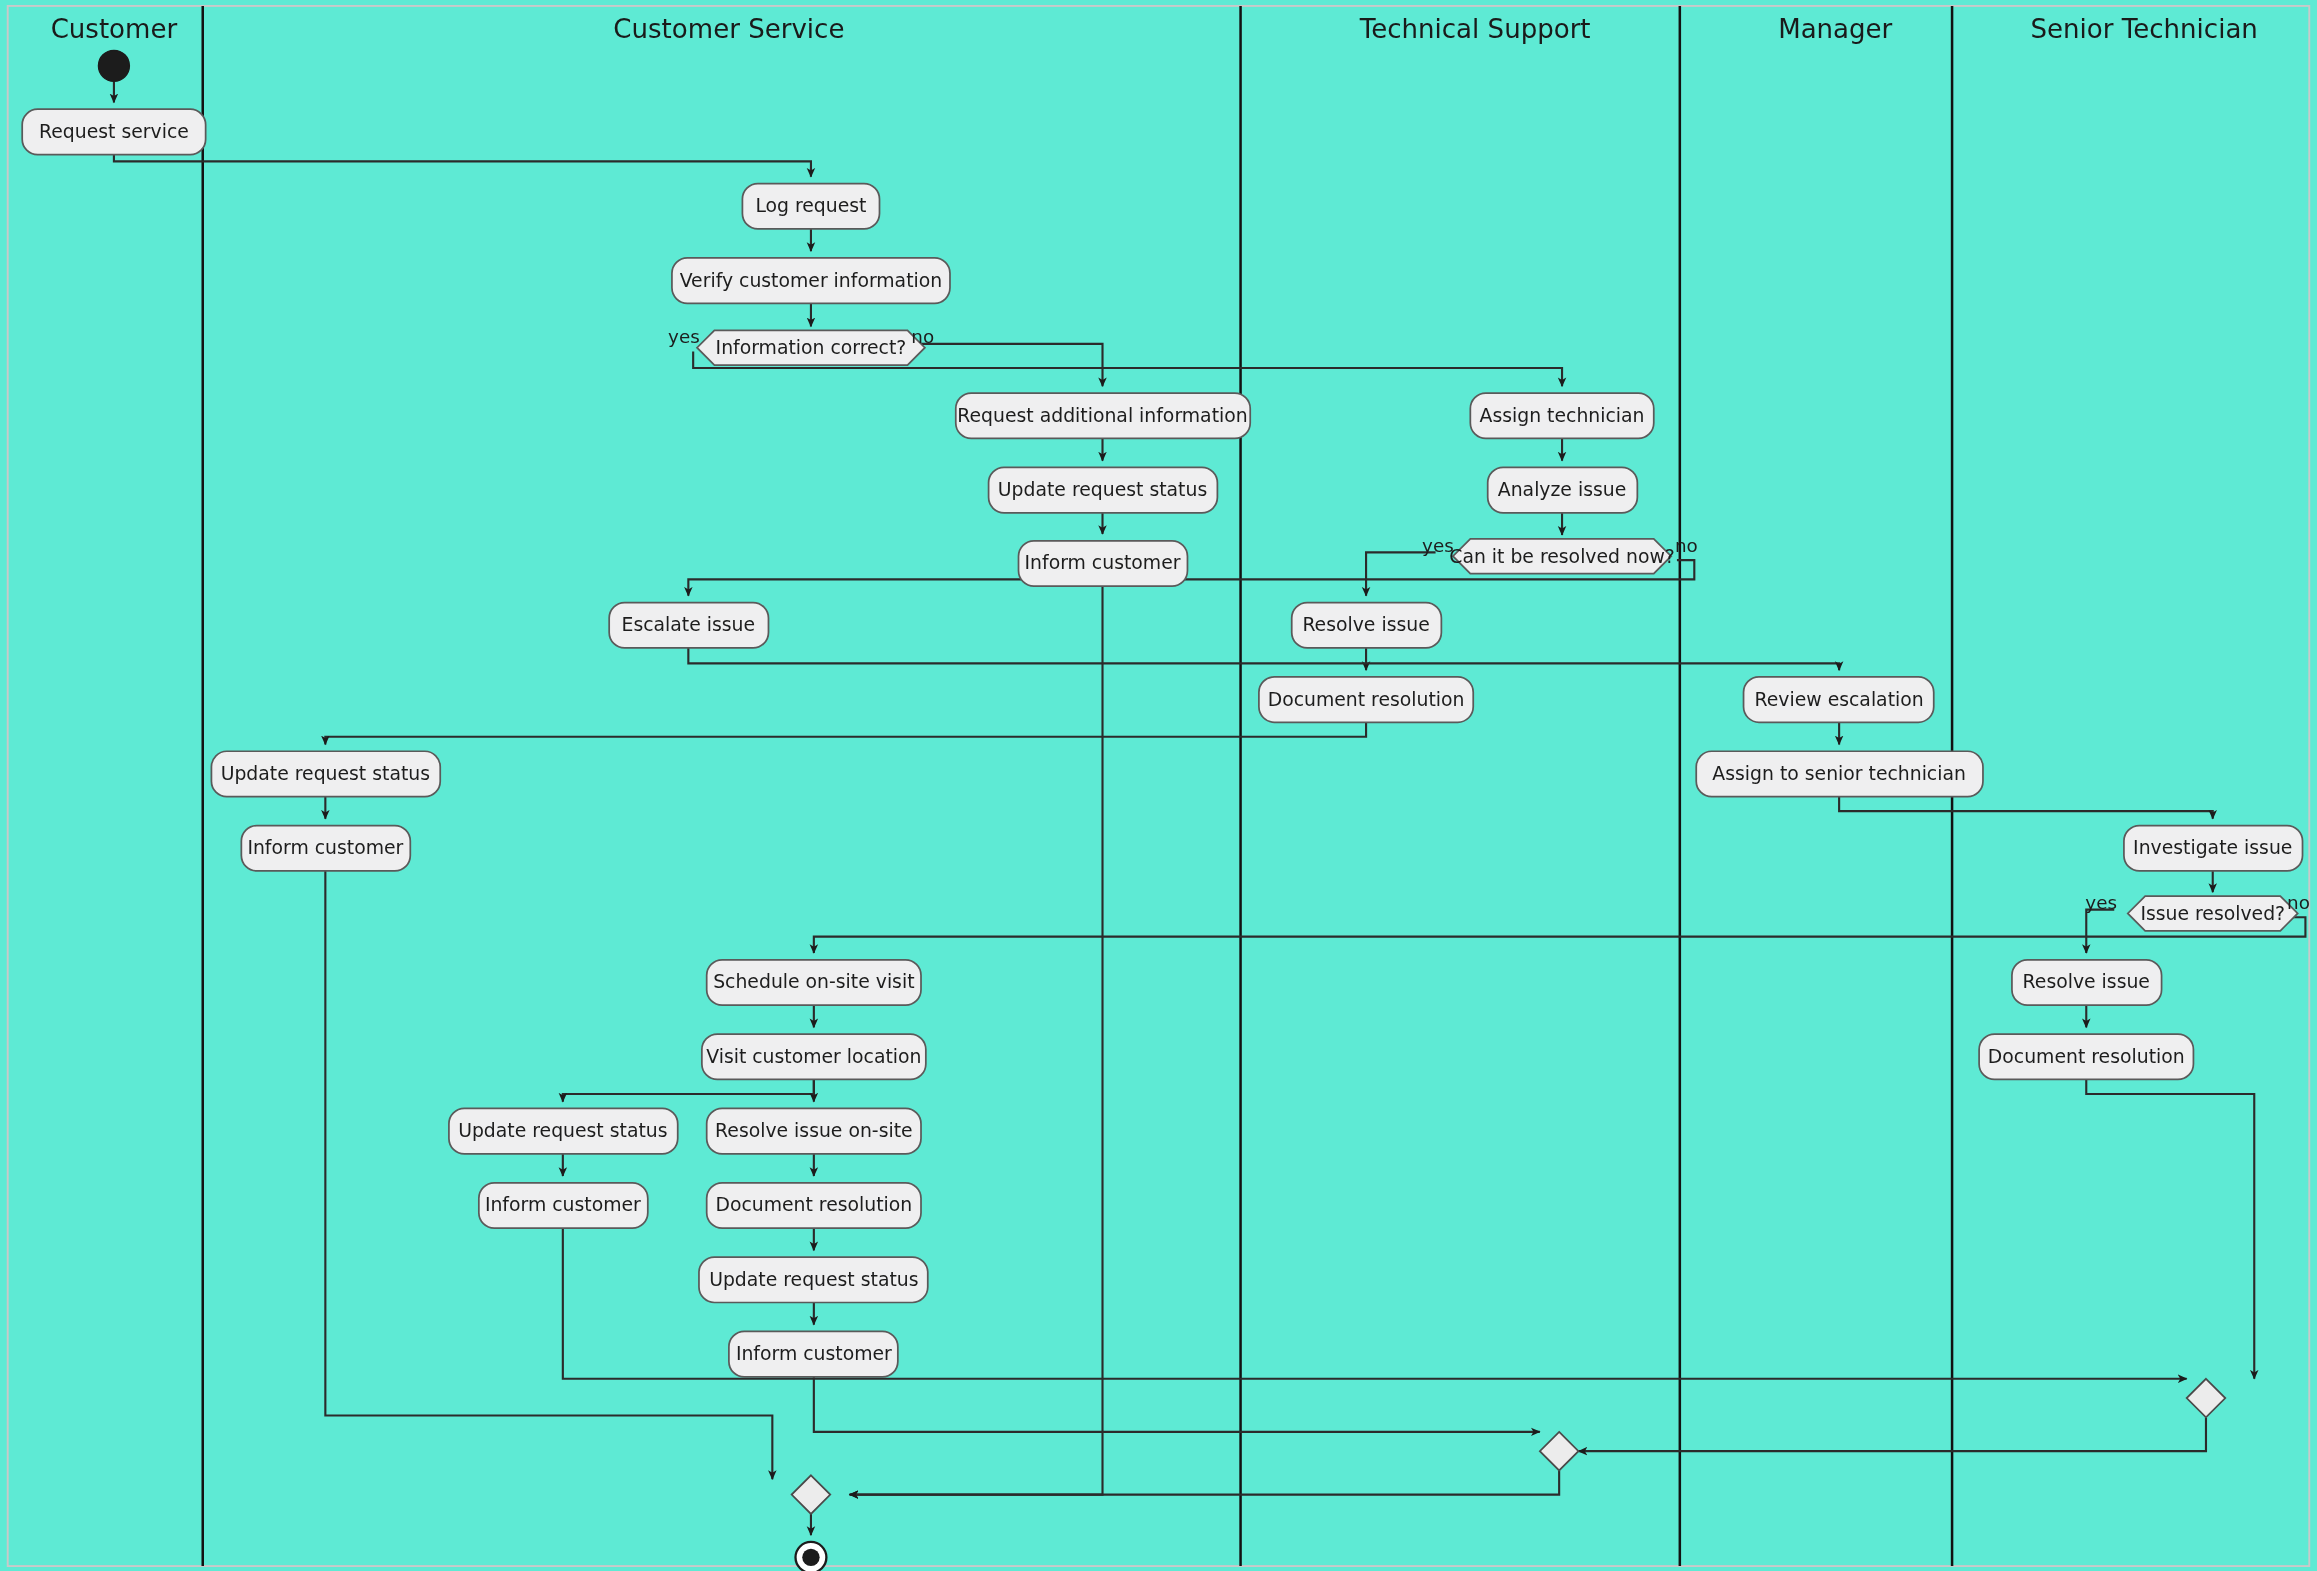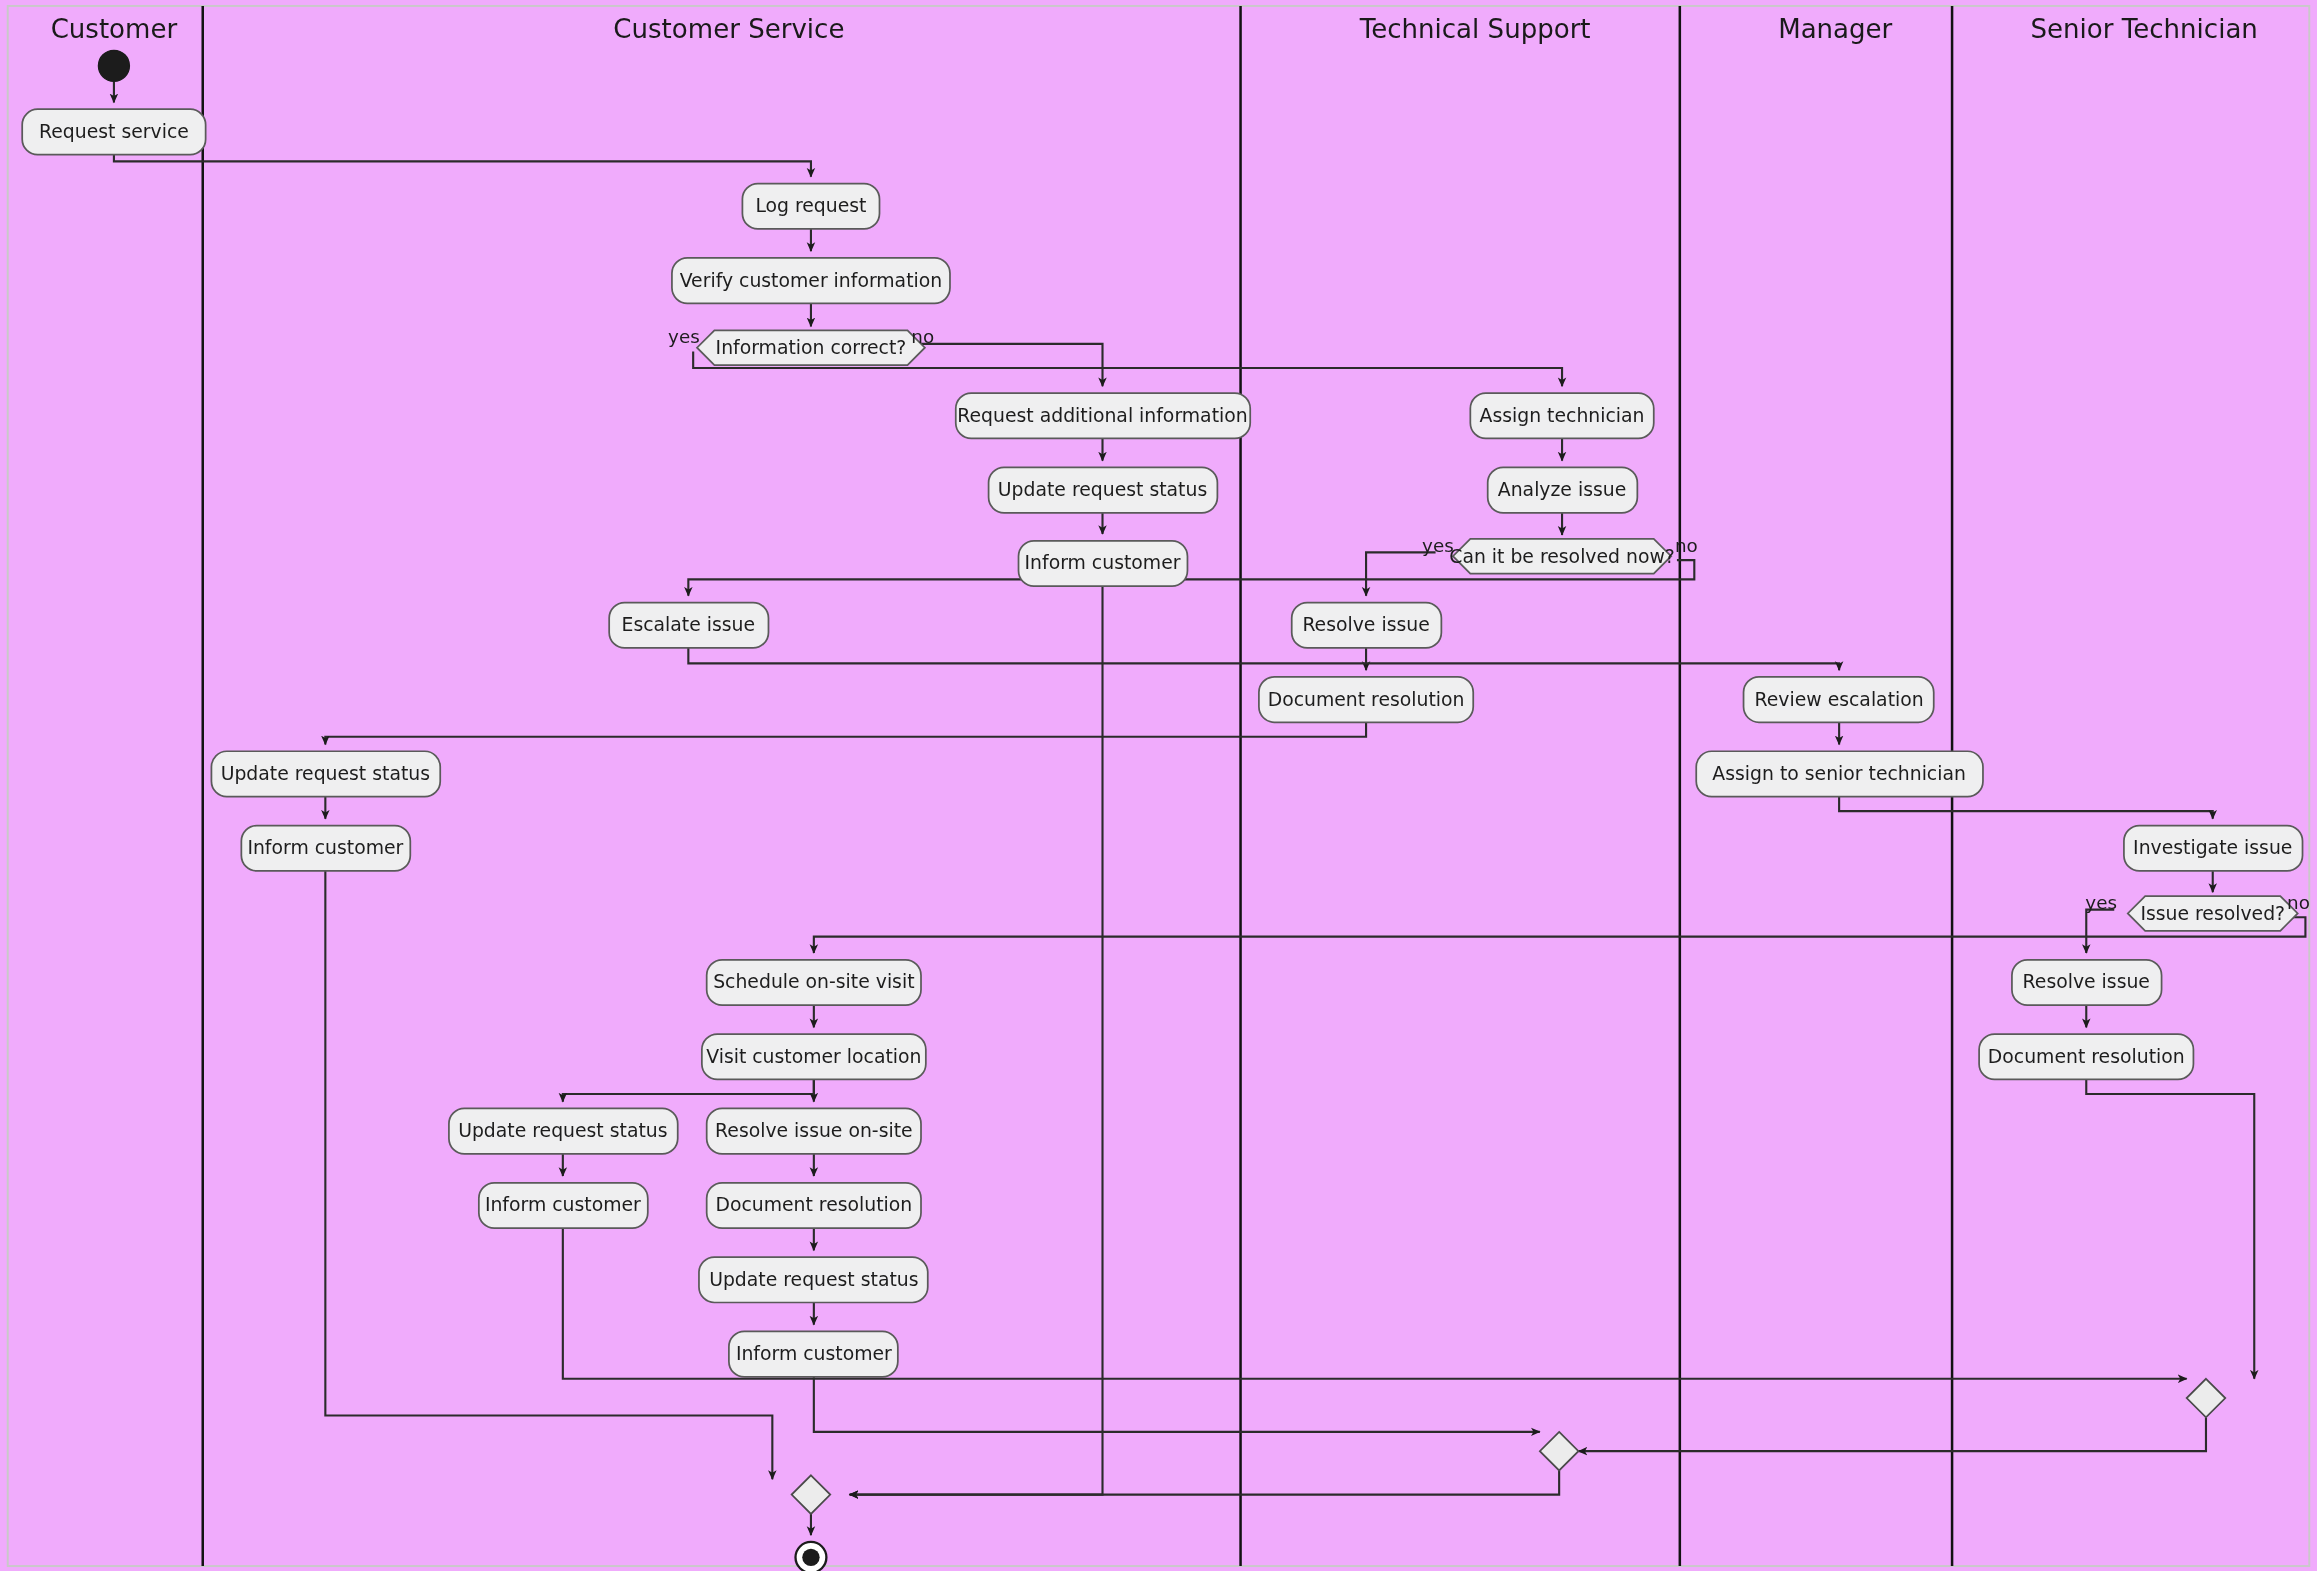--- a/index.html
+++ b/index.html
@@ -7,21 +7,21 @@
     padding: 0;
     background: #ffffff;
   }
   body {
     font-family: "DejaVu Sans", sans-serif;
   }
   #stage {
     position: relative;
     width: 2317px;
     height: 1572px;
-    background: #f0abfc;
+    background: #5eead4;
     overflow: hidden;
   }
   svg#diagram {
     position: absolute;
     left: 0;
     top: 0;
     width: 2317px;
     height: 1572px;
     display: block;
   }

